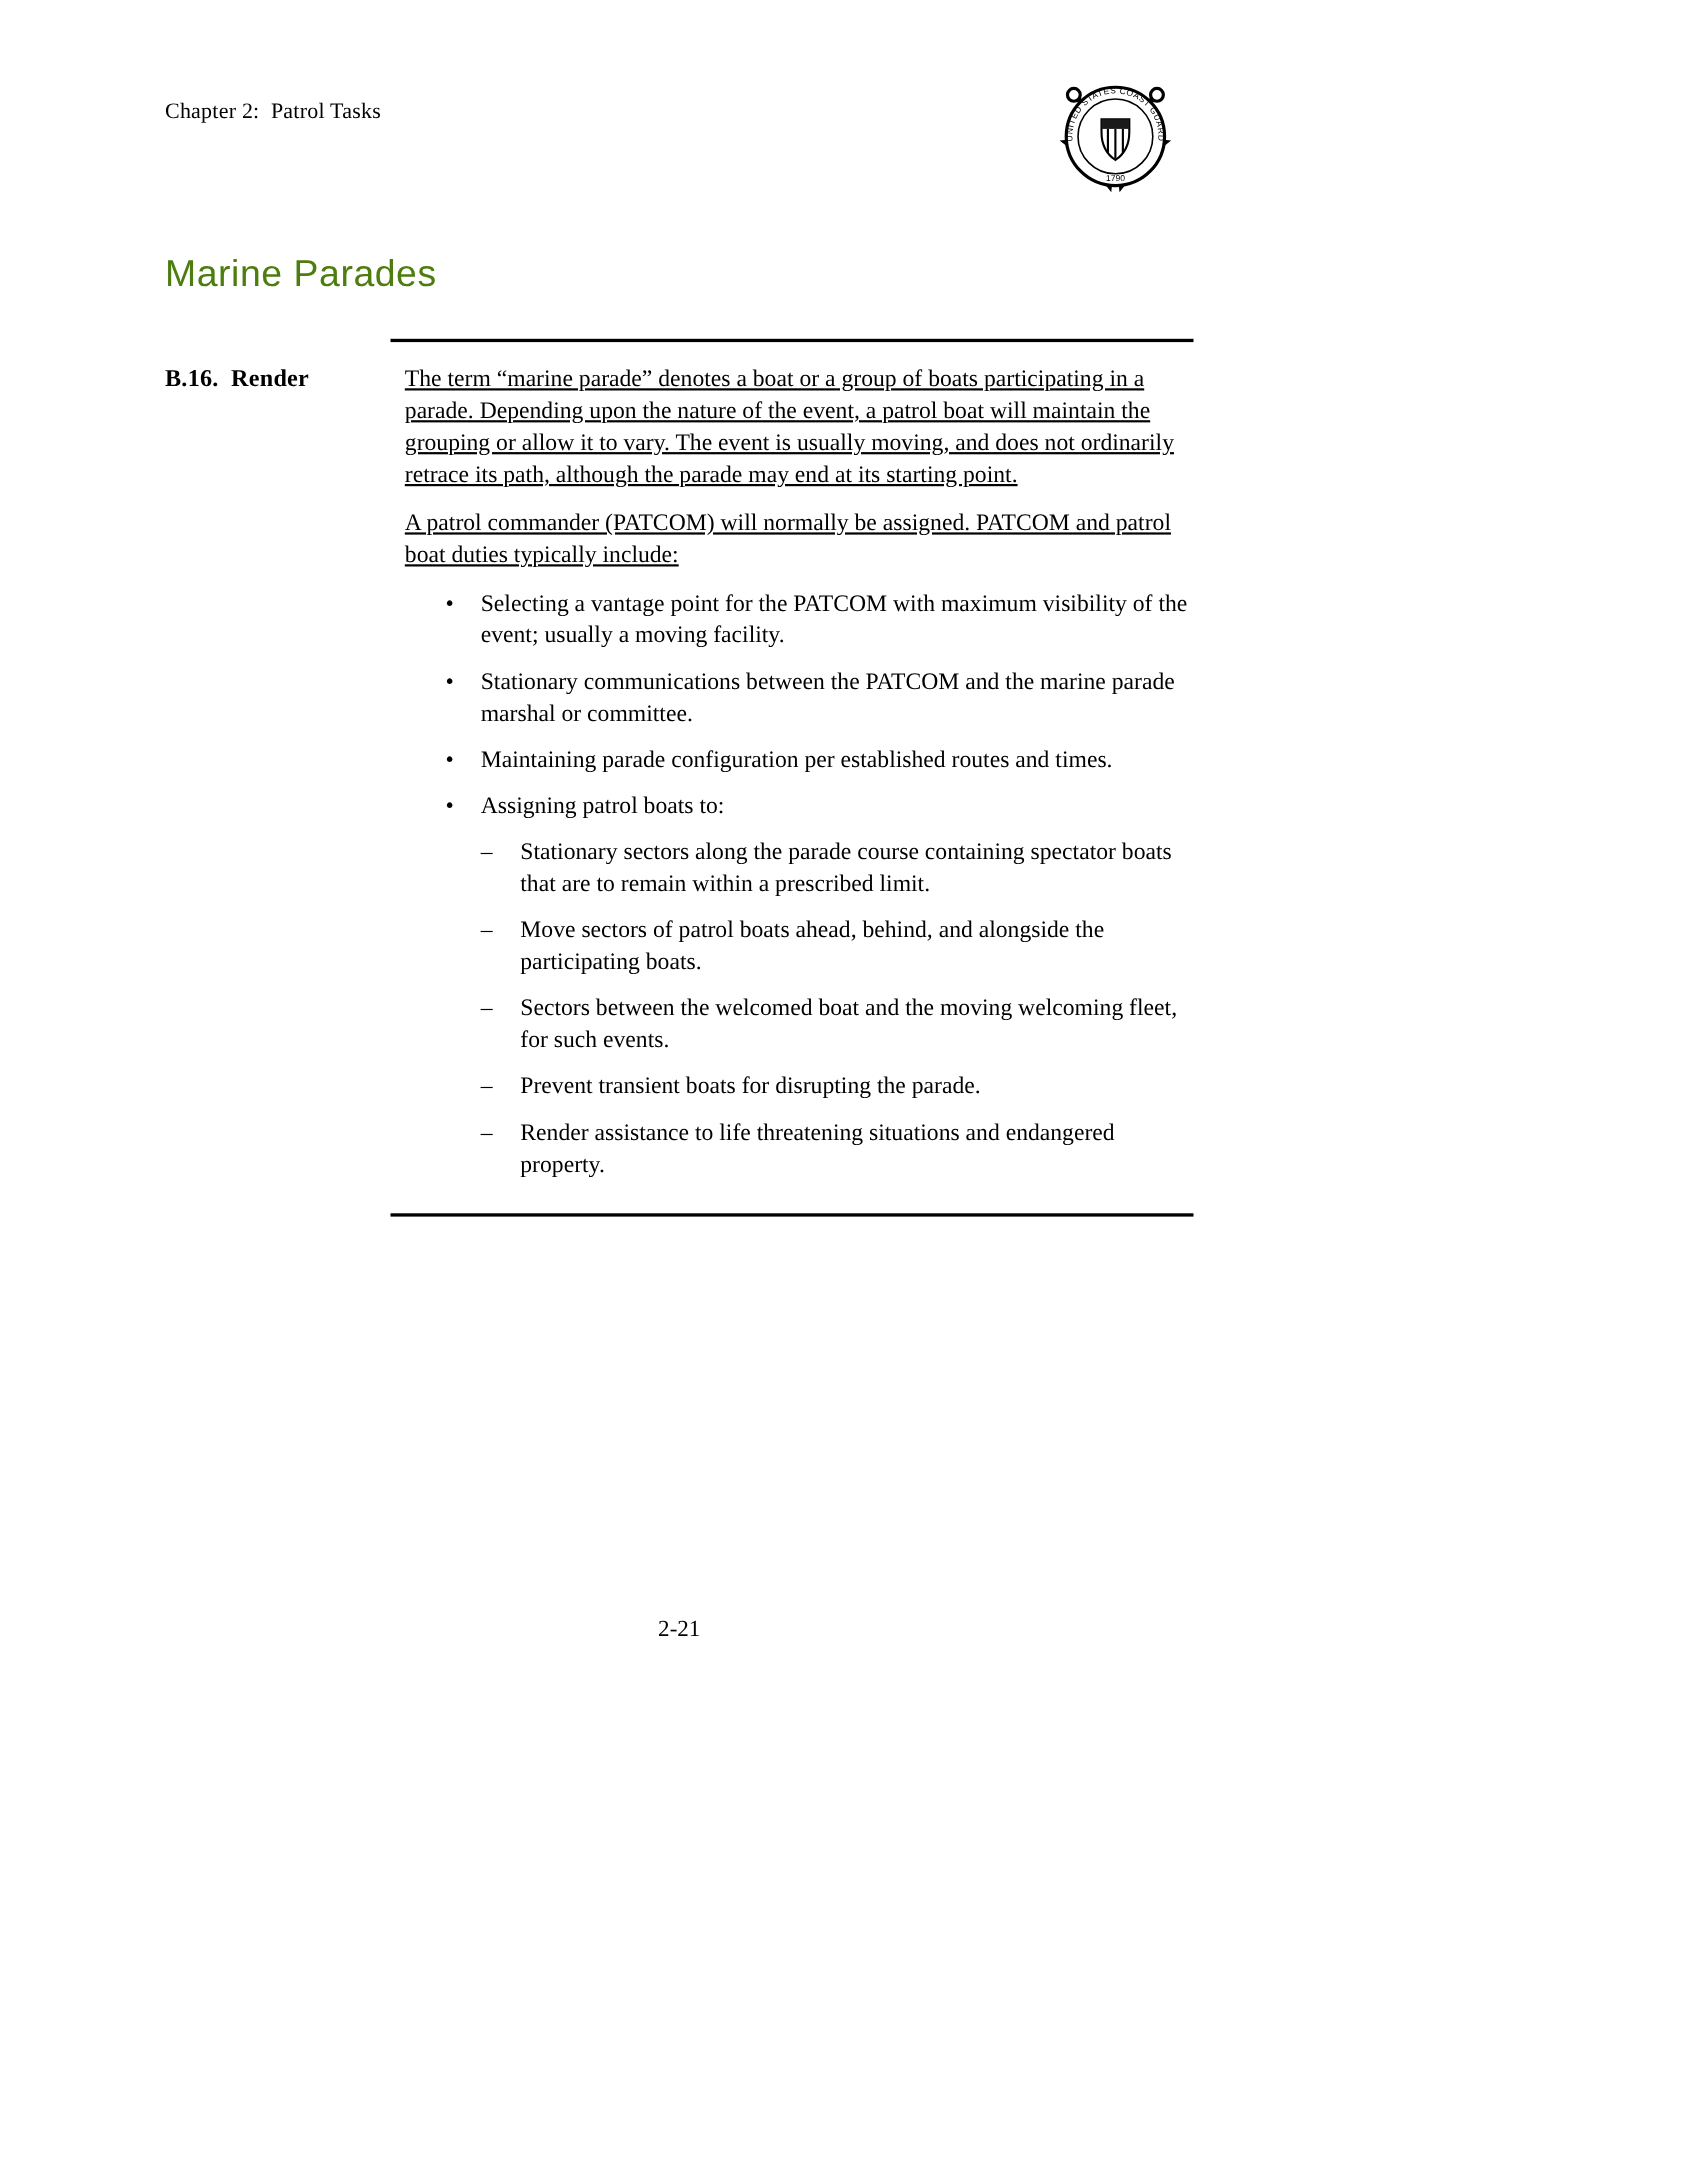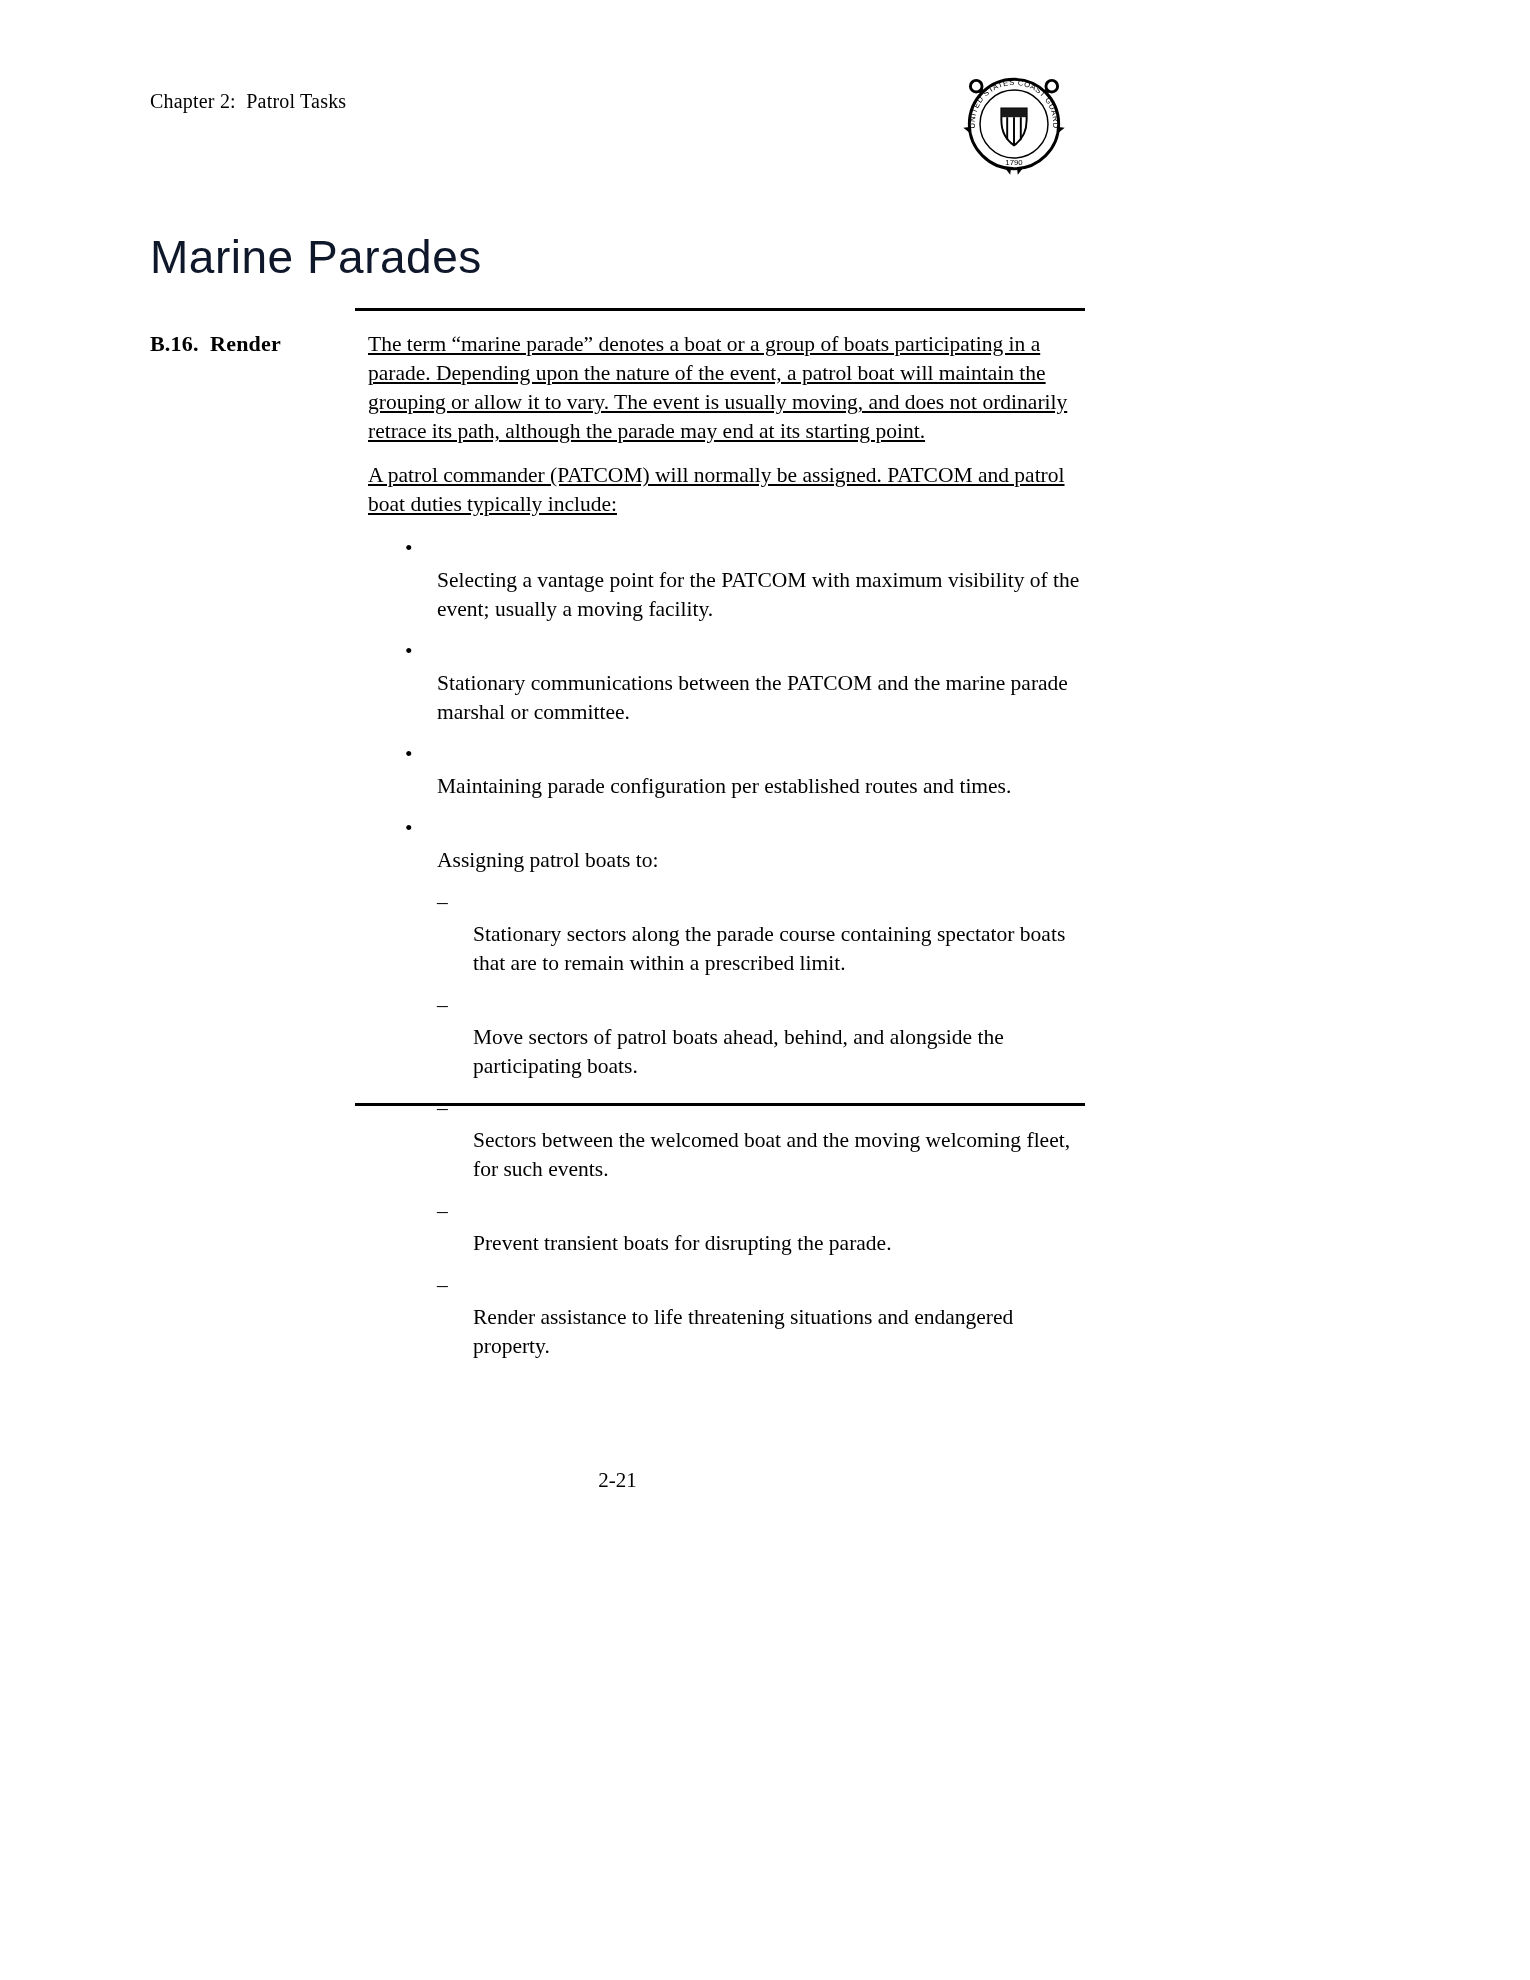--- a/index.html
+++ b/index.html
@@ -17,42 +17,42 @@
   }
 
   .seal {
     position:absolute; left:941px; top:56px;
     width:146px; height:136px;
   }
 
   .page-title {
     position:absolute; left:150px; top:230px;
     font-family:"Liberation Sans", sans-serif;
-    font-size:46px; font-weight:400; letter-spacing:0.5px; color:#0f172a;
+    font-size:34px; font-weight:400; letter-spacing:0.5px; color:#4d7c0f;
   }
 
   .rule { position:absolute; left:355px; width:730px; height:3px; background:#000; }
   .rule-top { top:308px; }
   .rule-bottom { top:1103px; }
 
   .section-label {
     position:absolute; left:150px; top:331px;
     font-size:22px; font-weight:700; letter-spacing:0.2px;
   }
 
   .body-col {
     position:absolute; left:368px; top:330px; width:720px;
     font-size:21.5px; line-height:29px;
   }
   .para { margin-bottom:15px;text-decoration:underline; }
 
   .bullets { padding-left:37px; }
   .li { display:flex; margin-bottom:13px; }
   .li > .marker { flex:0 0 32px; }
-  .li > .txt { flex:1 1 auto;margin-top:32px; }
+  .li > .txt { flex:1 1 auto; }
 
   .subs { margin-top:13px; }
   .subs .li > .marker { flex:0 0 36px; }
 
   .page-number {
     position:absolute; left:150px; top:1468px; width:935px;
     text-align:center; font-size:21px;
   }
 
   .seal text { font-family:"Liberation Sans", sans-serif; fill:#000; }

